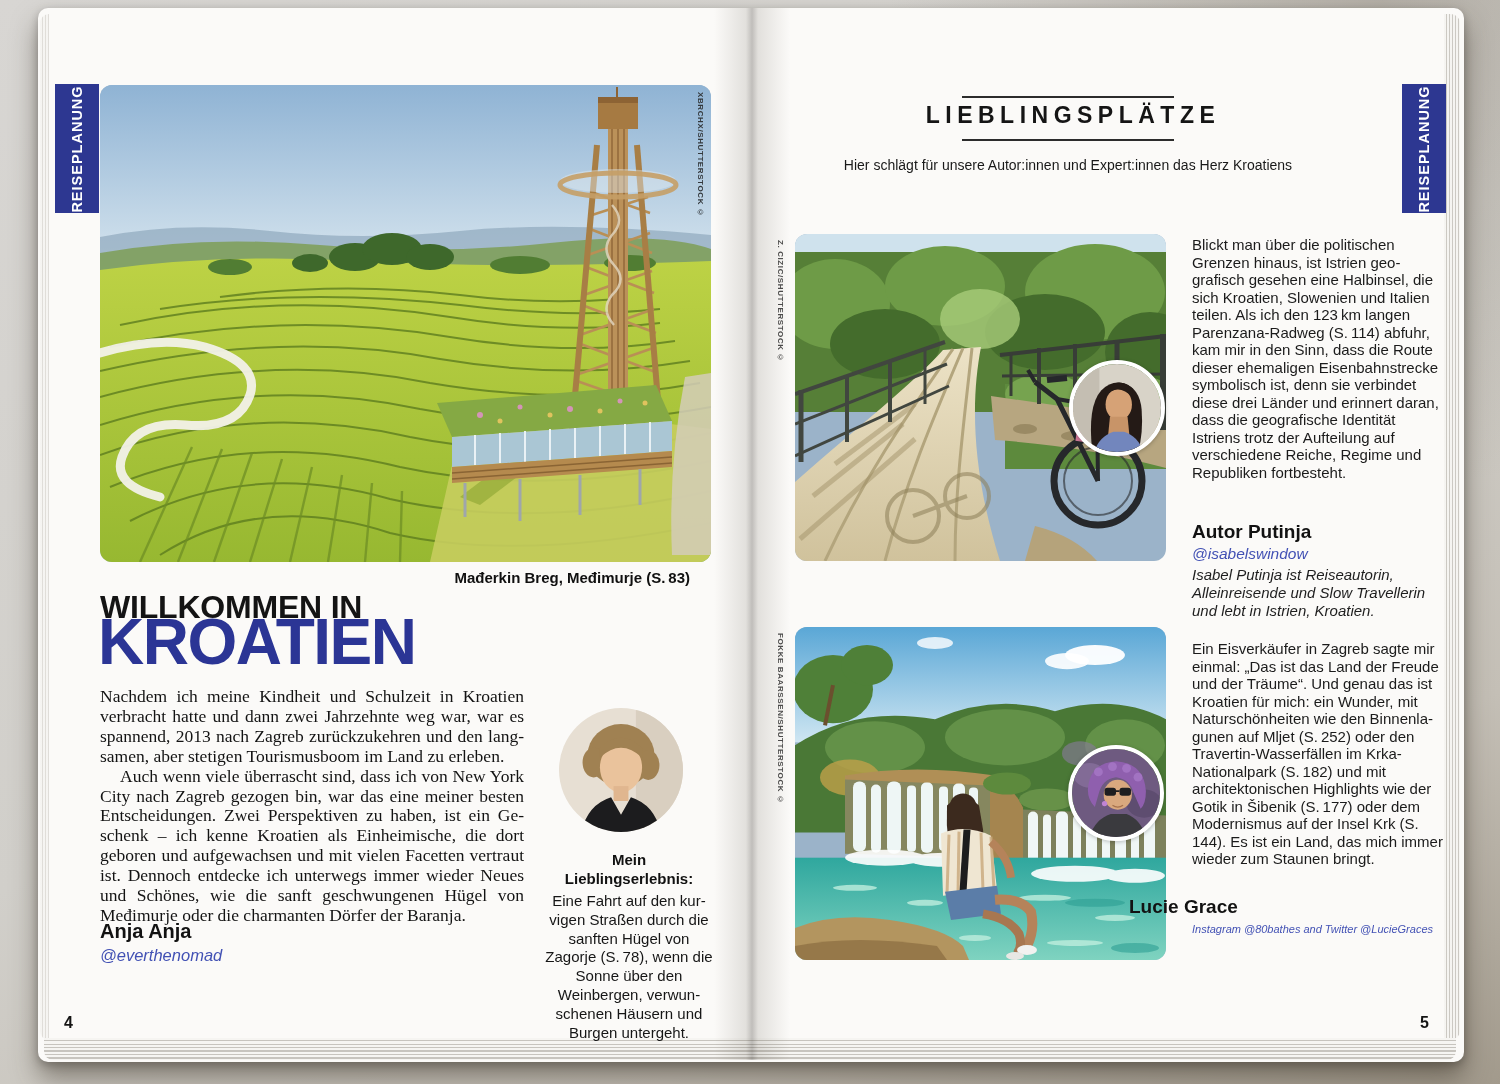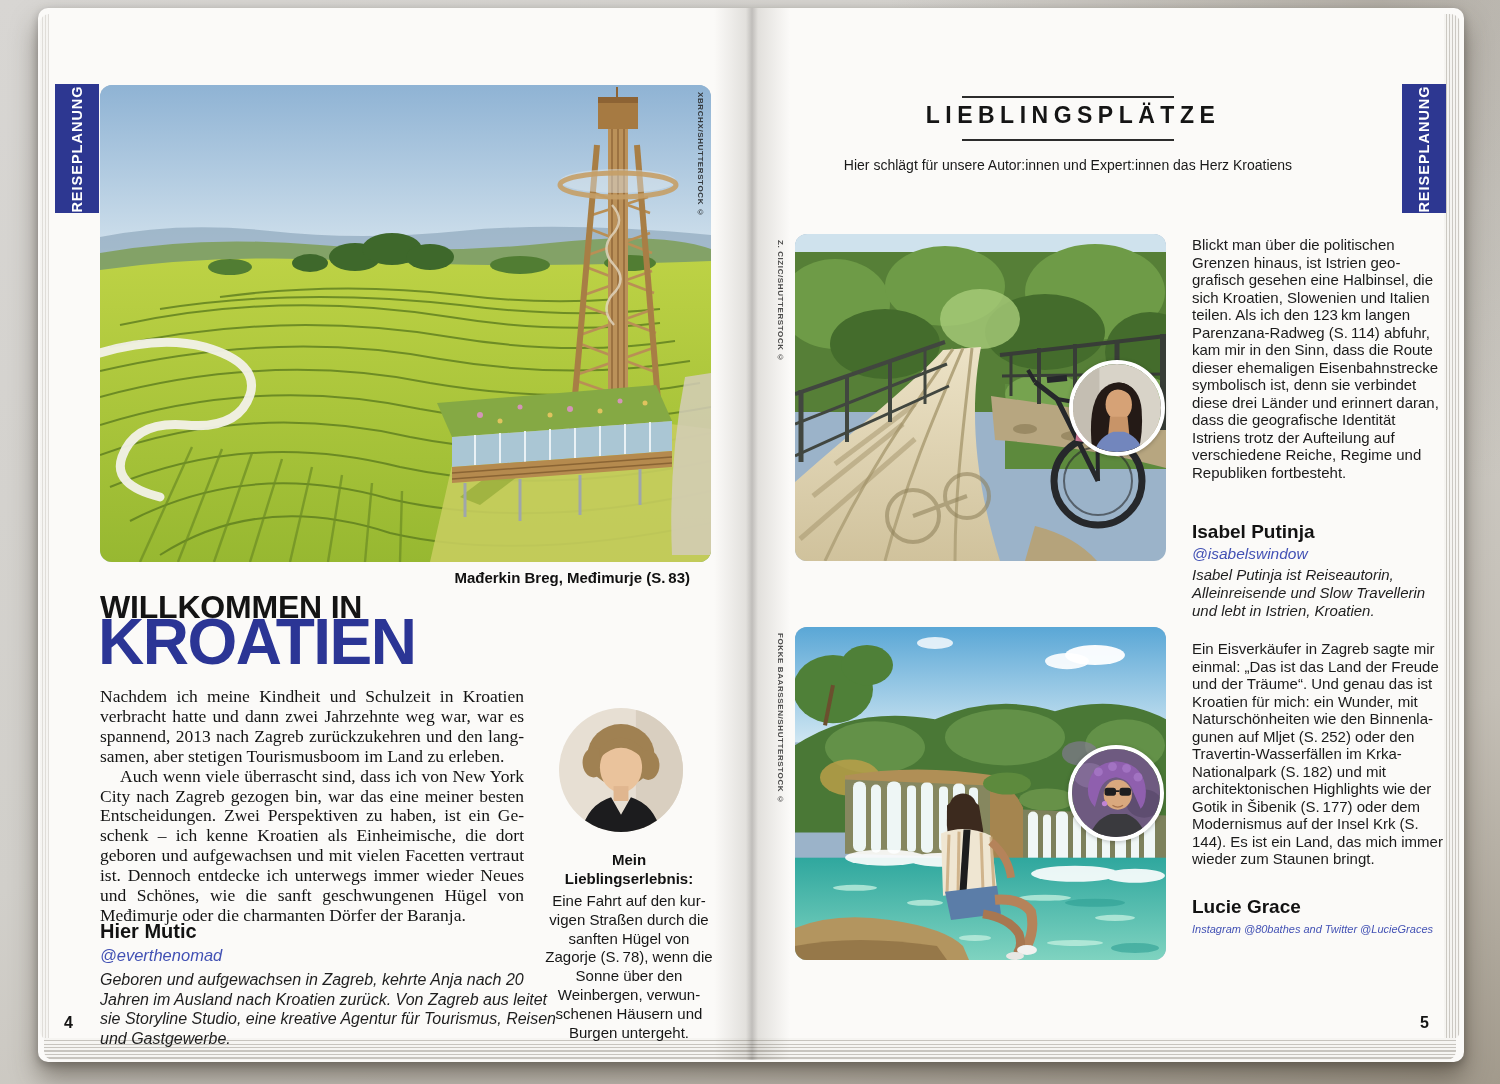--- a/index.html
+++ b/index.html
@@ -58,21 +58,21 @@
   #rule-top{left:962px;top:96px;}
   #rule-bottom{left:962px;top:139px;}
   #lp-title{position:absolute;left:795px;top:104px;width:546px;text-align:center;font-weight:700;font-size:23px;letter-spacing:5.5px;padding-left:5px;color:#151515;line-height:1;}
   #lp-sub{position:absolute;left:820px;top:152px;width:496px;text-align:center;font-size:14px;line-height:26px;color:#191919;}
   .col{position:absolute;font-size:15px;line-height:17.5px;color:#1b1b1b;hyphens:auto;-webkit-hyphens:auto;}
   #col1{left:1192px;top:236px;width:248px;}
   #col2{left:1192px;top:632px;width:252px;margin-top:8px;}
   #a1-name{left:1192px;top:521px;font-size:19px;}
   #a1-handle{left:1192px;top:545px;font-size:15.5px;}
   #a1-bio{left:1192px;top:566px;width:252px;font-size:15px;line-height:18px;}
-  #a2-name{left:1192px;top:896px;font-size:19px;}
+  #a2-name{left:1129px;top:896px;font-size:19px;}
   #a2-handle{left:1192px;top:920px;width:250px;font-size:11px;line-height:19px;}
   #a2-bio{left:1192px;top:957px;width:254px;font-size:15px;line-height:17.6px;}
 </style>
 </head>
 <body>
 
 <div class="stage">
   <div class="book"></div>
   <div class="stack-left"></div>
   <div class="stack-right"></div>
@@ -205,23 +205,22 @@
   <div id="caption-main">Mađerkin Breg, Međimurje (S. 83)</div>
 
   <div id="title1">WILLKOMMEN IN</div>
   <div id="title2">KROATIEN</div>
 
   <div id="intro">
     <p>Nachdem ich meine Kindheit und Schulzeit in Kroatien verbracht hatte und dann zwei Jahrzehnte weg war, war es spannend, 2013 nach Zagreb zurückzukehren und den lang­samen, aber stetigen Tourismusboom im Land zu erleben.</p>
     <p>Auch wenn viele überrascht sind, dass ich von New York City nach Zagreb gezogen bin, war das eine meiner besten Entscheidungen. Zwei Perspektiven zu haben, ist ein Ge­schenk – ich kenne Kroatien als Einheimische, die dort geboren und aufgewachsen und mit vielen Facetten vertraut ist. Dennoch entdecke ich unterwegs immer wieder Neues und Schönes, wie die sanft geschwungenen Hügel von Međimurje oder die charmanten Dörfer der Baranja.</p>
   </div>
 
-  <div class="author-name" id="author-name-l">Hier Mutic</div>
+  <div class="author-name" id="author-name-l">Anja Anja</div>
   <div class="author-handle" id="author-handle-l">@everthenomad</div>
-  <div class="author-bio" id="author-bio-l">Geboren und aufgewachsen in Zagreb, kehrte Anja nach 20 Jahren im Ausland nach Kroatien zurück. Von Zagreb aus leitet sie Storyline Studio, eine kreative Agentur für Tourismus, Reisen und Gastgewerbe.</div>
   <div class="pagenum" id="pagenum-left">4</div>
 
   <div class="portrait" id="portrait-anja">
     <svg viewBox="0 0 100 100">
       <rect width="100" height="100" fill="#e7dfd3"></rect>
       <rect x="62" width="38" height="100" fill="#d9cfc0"></rect>
       <ellipse cx="50" cy="38" rx="27" ry="25" fill="#a08152"></ellipse>
       <ellipse cx="28" cy="44" rx="9" ry="12" fill="#a08152"></ellipse>
       <ellipse cx="72" cy="46" rx="9" ry="12" fill="#a08152"></ellipse>
       <ellipse cx="50" cy="48" rx="17" ry="20" fill="#eac39c"></ellipse>
@@ -326,21 +325,21 @@
       <rect width="100" height="100" fill="#d8d3c8"></rect>
       <rect width="30" height="100" fill="#c4beb2"></rect>
       <path d="M22,100 Q16,48 32,30 Q44,18 58,22 Q76,28 78,52 Q80,78 74,100 Z" fill="#241a16"></path>
       <ellipse cx="52" cy="46" rx="15" ry="18" fill="#d6a276"></ellipse>
       <path d="M36,38 Q50,20 68,38 L68,28 Q52,14 38,28 Z" fill="#241a16"></path>
       <path d="M42,60 L62,60 L64,80 L40,80 Z" fill="#c89468"></path>
       <path d="M24,100 Q30,82 46,77 L58,77 Q74,82 80,100 Z" fill="#7286bd"></path>
     </svg>
   </div>
   <div class="col" id="col1">Blickt man über die politischen Grenzen hinaus, ist Istrien geo­grafisch gesehen eine Halbin­sel, die sich Kroatien, Slowenien und Italien teilen. Als ich den 123 km langen Parenzana-Rad­weg (S. 114) abfuhr, kam mir in den Sinn, dass die Route dieser ehemaligen Eisenbahnstrecke symbolisch ist, denn sie verbin­det diese drei Länder und erin­nert daran, dass die geogra­fische Identität Istriens trotz der Aufteilung auf verschiedene Reiche, Regime und Republiken fortbesteht.</div>
-  <div class="author-name" id="a1-name">Isabel Putinja</div>
+  <div class="author-name" id="a1-name">Autor Putinja</div>
   <div class="author-handle" id="a1-handle">@isabelswindow</div>
   <div class="author-bio" id="a1-bio">Isabel Putinja ist Reiseautorin, Alleinreisende und Slow Travel­lerin und lebt in Istrien, Kroatien.</div>
 
   <div class="photo" id="photo2">
     <svg viewBox="0 0 371 332" preserveAspectRatio="none">
       <defs>
         <linearGradient id="gSky3" x1="0" y1="0" x2="0" y2="1">
             <stop offset="0" stop-color="#5aa7d6"></stop>
             <stop offset="1" stop-color="#cfe6f2"></stop>
           </linearGradient>

